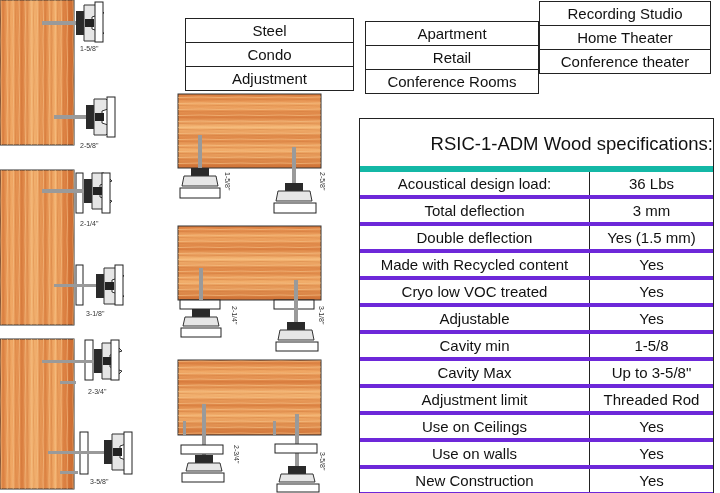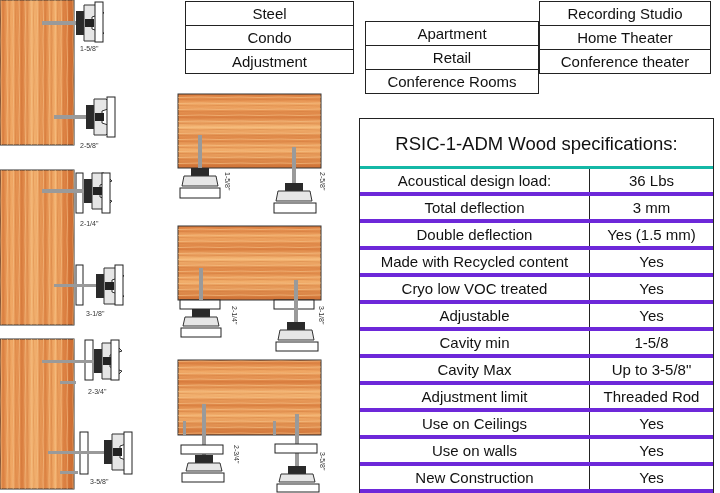--- a/index.html
+++ b/index.html
@@ -1,21 +1,21 @@
 <!DOCTYPE html>
 <html><head>
 <meta charset="utf-8">
 <style>
   html,body{margin:0;padding:0;background:#ffffff;}
   body{width:720px;height:493px;position:relative;overflow:hidden;font-family:"Liberation Sans",sans-serif;color:#111;}
   .tagbox{position:absolute;border:1px solid #222;background:#fff;}
   .tagbox .cell{height:23px;line-height:23px;text-align:center;font-size:15px;border-bottom:1px solid #222;}
   .tagbox .cell:last-child{border-bottom:none;}
   #spec{position:absolute;left:359px;top:118px;width:353px;border:1px solid #222;background:#fff;}
-  #spec .title{height:47px;line-height:50px;text-align:center;font-size:18.5px;border-bottom:3px solid #14b8a6;}
+  #spec .title{height:47px;line-height:50px;text-align:right;font-size:18.5px;border-bottom:6px solid #14b8a6;}
   #spec .row{display:flex;height:23px;line-height:23px;font-size:15px;border-bottom:4px solid #6d28d9;}
   #spec .row:last-child{border-bottom:none;}
   #spec .k{width:229px;text-align:center;border-right:1px solid #222;white-space:nowrap;}
   #spec .v{flex:1;text-align:center;white-space:nowrap;}
   svg{position:absolute;left:0;top:0;}
   .dim{font-family:"Liberation Sans",sans-serif;font-size:7px;fill:#333;}
 </style>
 </head>
 <body>
 
@@ -159,21 +159,21 @@
     <rect x="295" y="414" width="4" height="55" fill="#9a9a9a"></rect>
     <rect x="275" y="444" width="42" height="9" fill="#fff" stroke="#222"></rect>
     <rect x="288" y="466" width="18" height="8" fill="#2a2a2a"></rect>
     <path d="M281 474 L313 474 L315 482 L279 482 Z" fill="#e6e6e6" stroke="#333"></path>
     <rect x="277" y="484" width="42" height="8" fill="#fff" stroke="#222"></rect>
     <text class="dim" transform="translate(234,445) rotate(90)">2-3/4"</text>
     <text class="dim" transform="translate(320,452) rotate(90)">3-5/8"</text>
   </g>
 </svg>
 
-<div class="tagbox" style="left:185px;top:1px;width:167px;">
+<div class="tagbox" style="left:185px;top:18px;width:167px;">
   <div class="cell">Steel</div>
   <div class="cell">Condo</div>
   <div class="cell">Adjustment</div>
 </div>
 <div class="tagbox" style="left:365px;top:1px;width:172px;margin-top:20px;">
   <div class="cell">Apartment</div>
   <div class="cell">Retail</div>
   <div class="cell">Conference Rooms</div>
 </div>
 <div class="tagbox" style="left:539px;top:1px;width:170px;">

